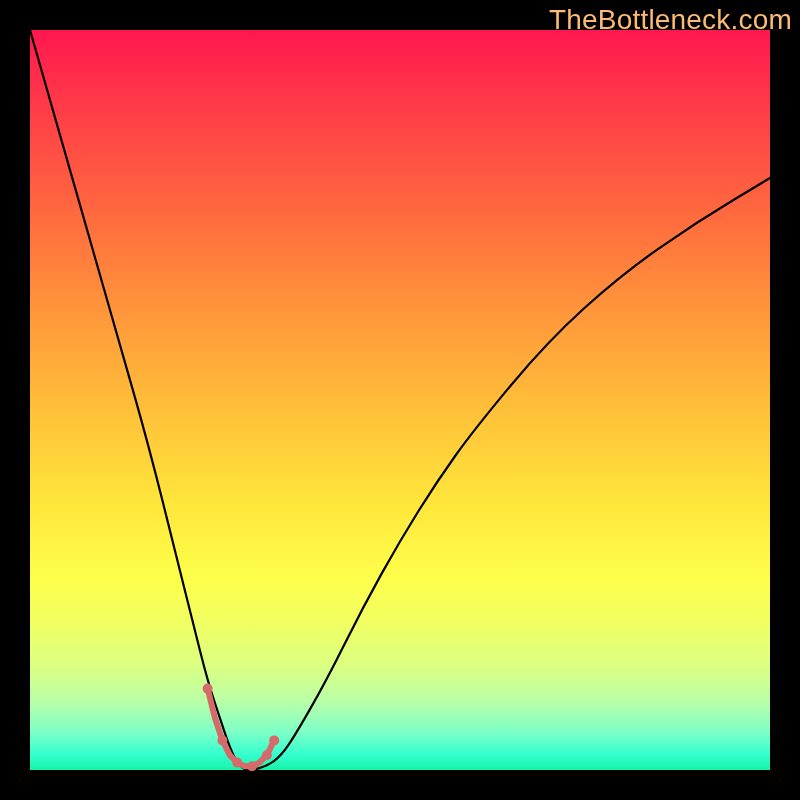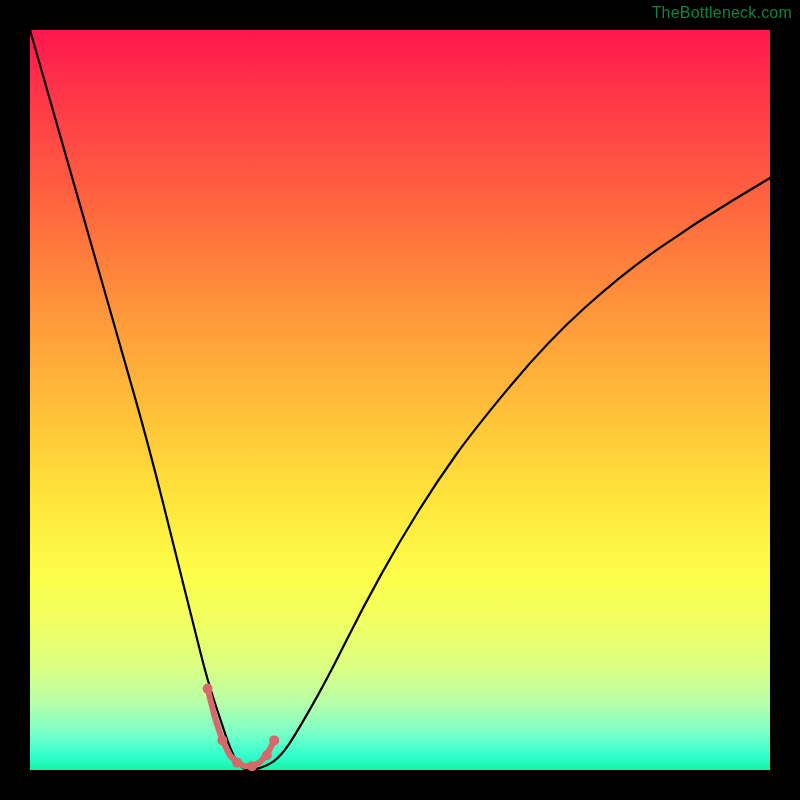--- a/index.html
+++ b/index.html
@@ -38,22 +38,22 @@
       #b6ffa9 91%,
       #7affc8 95%,
       #32ffce 98%,
       #17f3a8 100%
     );
   }
   .watermark {
     position: absolute;
     top: 4px;
     right: 8px;
-    color: #15803d;
-    font-size: 16px;
+    color: #fdba74;
+    font-size: 28px;
     font-weight: 500;
     letter-spacing: 0.2px;
     user-select: none;
   }
   svg.curves {
     position: absolute;
     left: 0; top: 0;
     width: 740px;
     height: 740px;
     overflow: visible;

